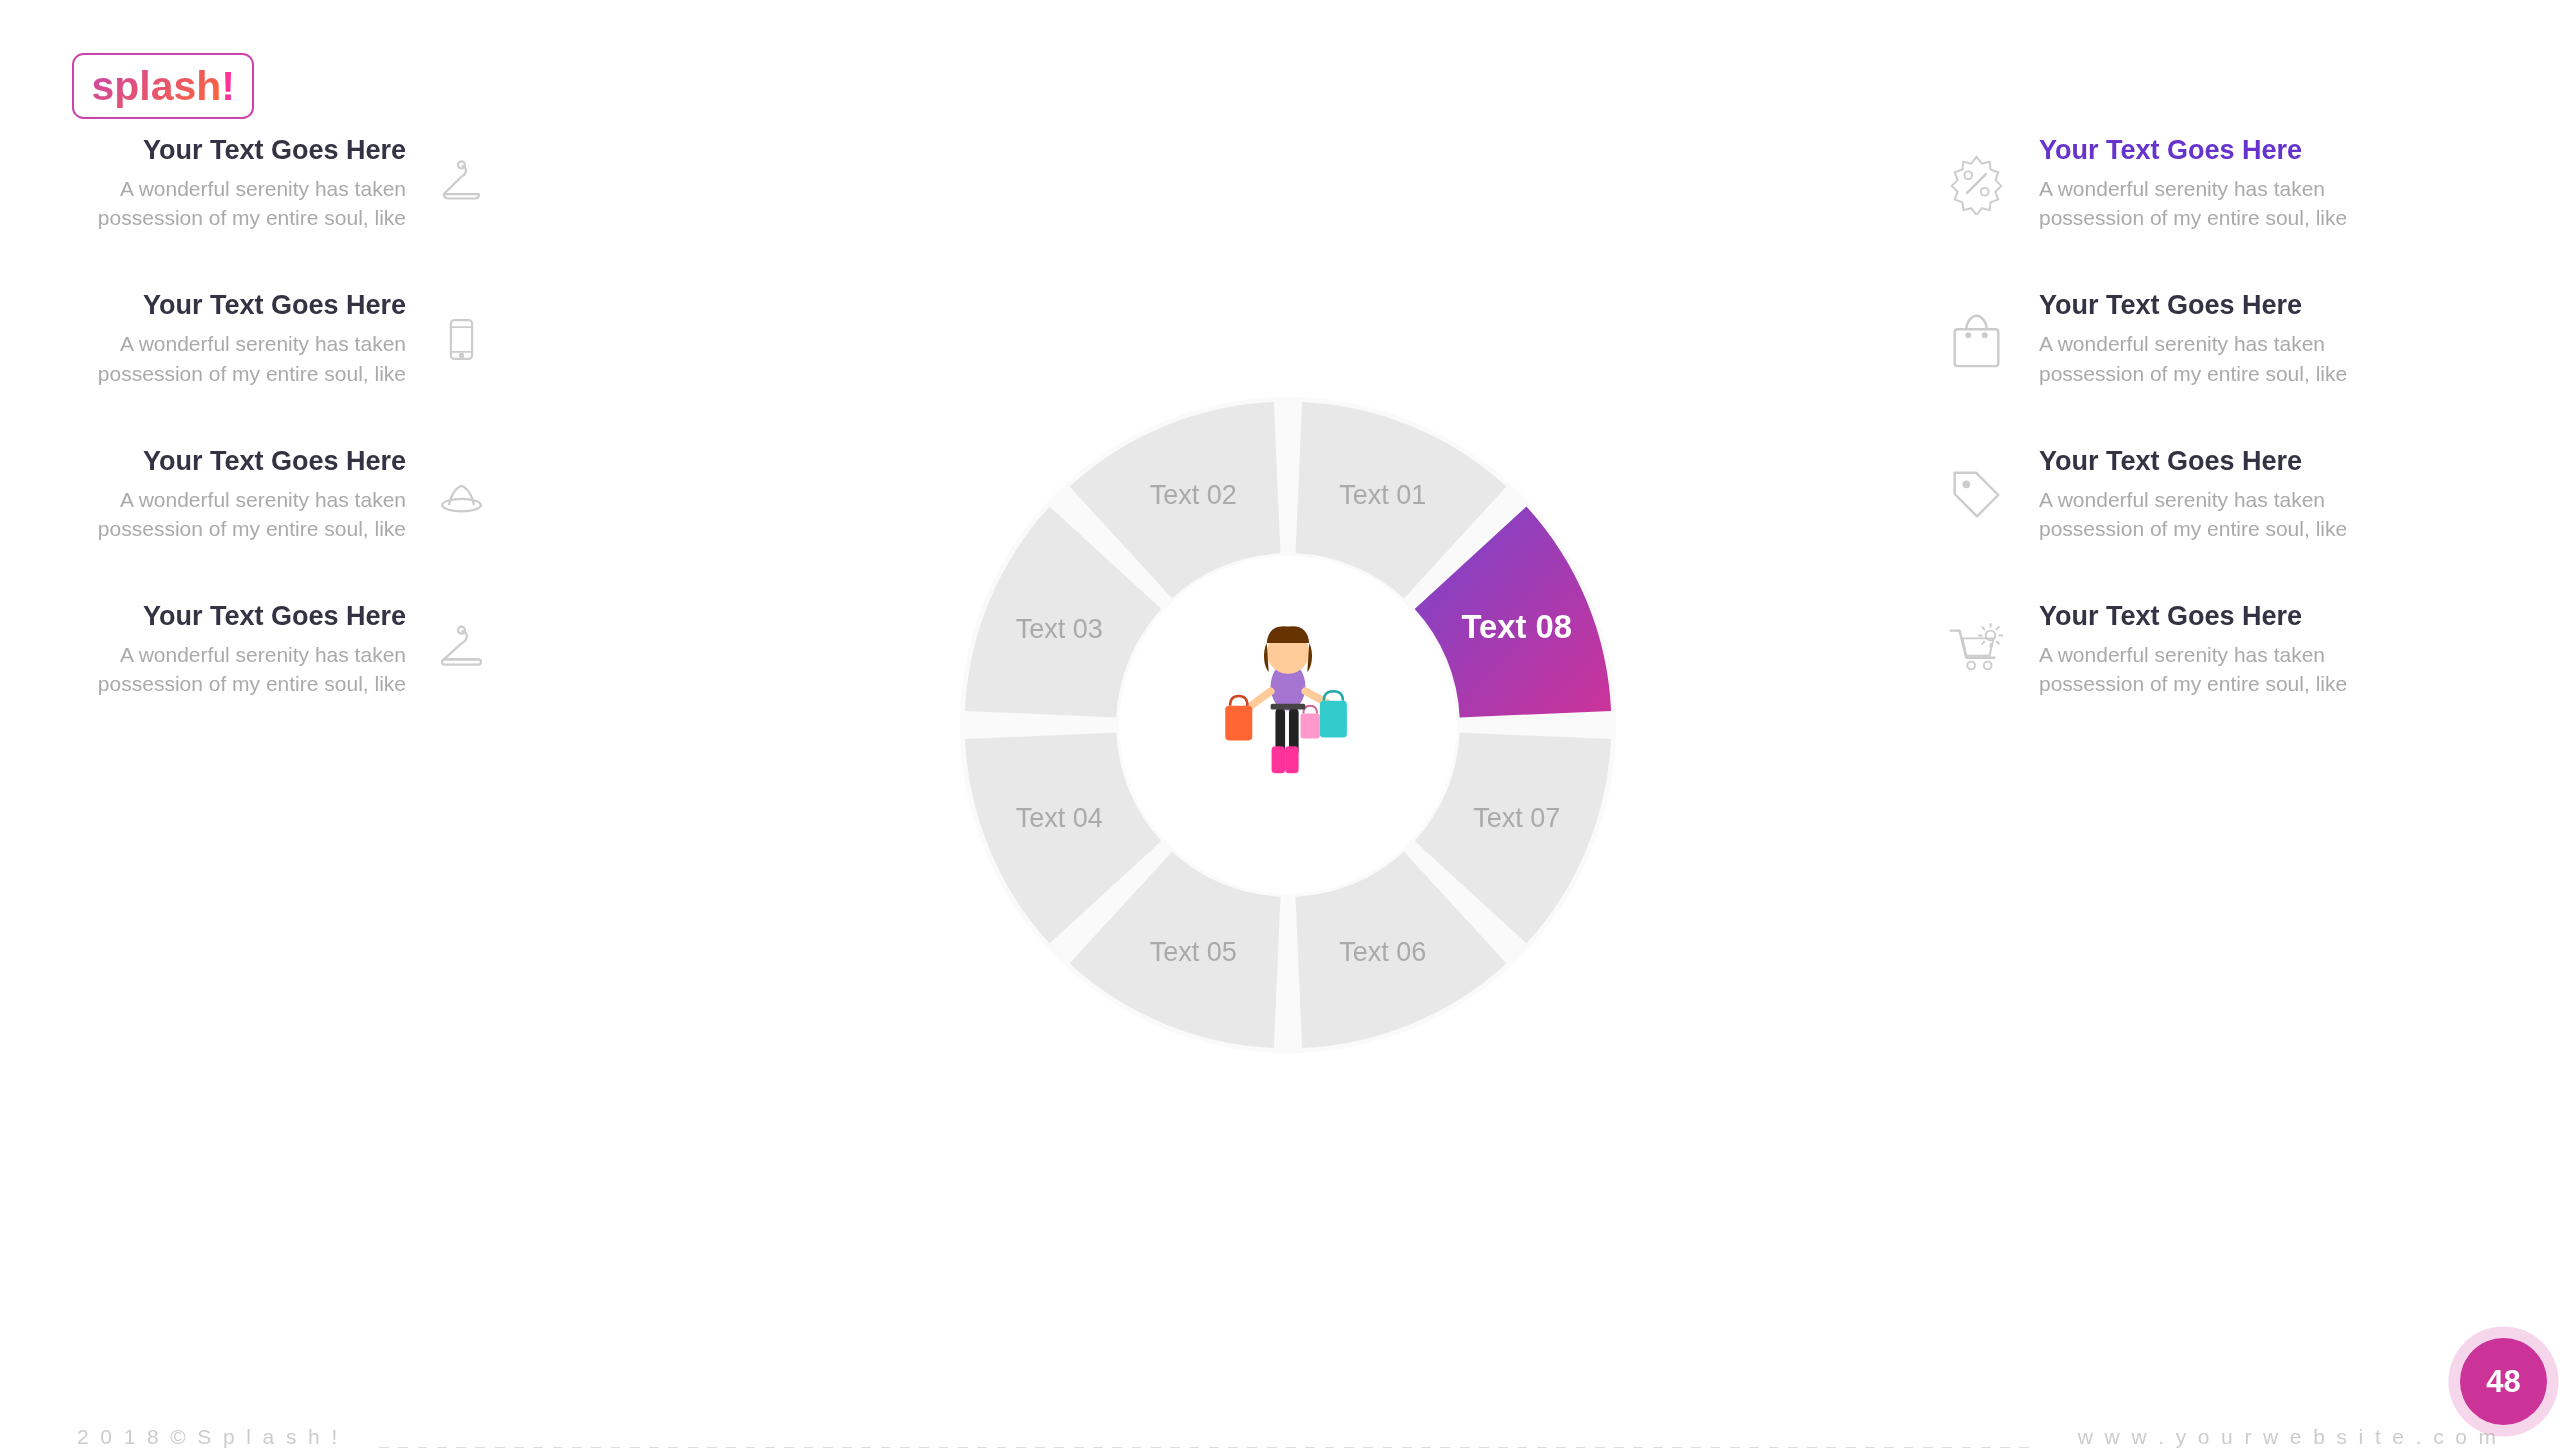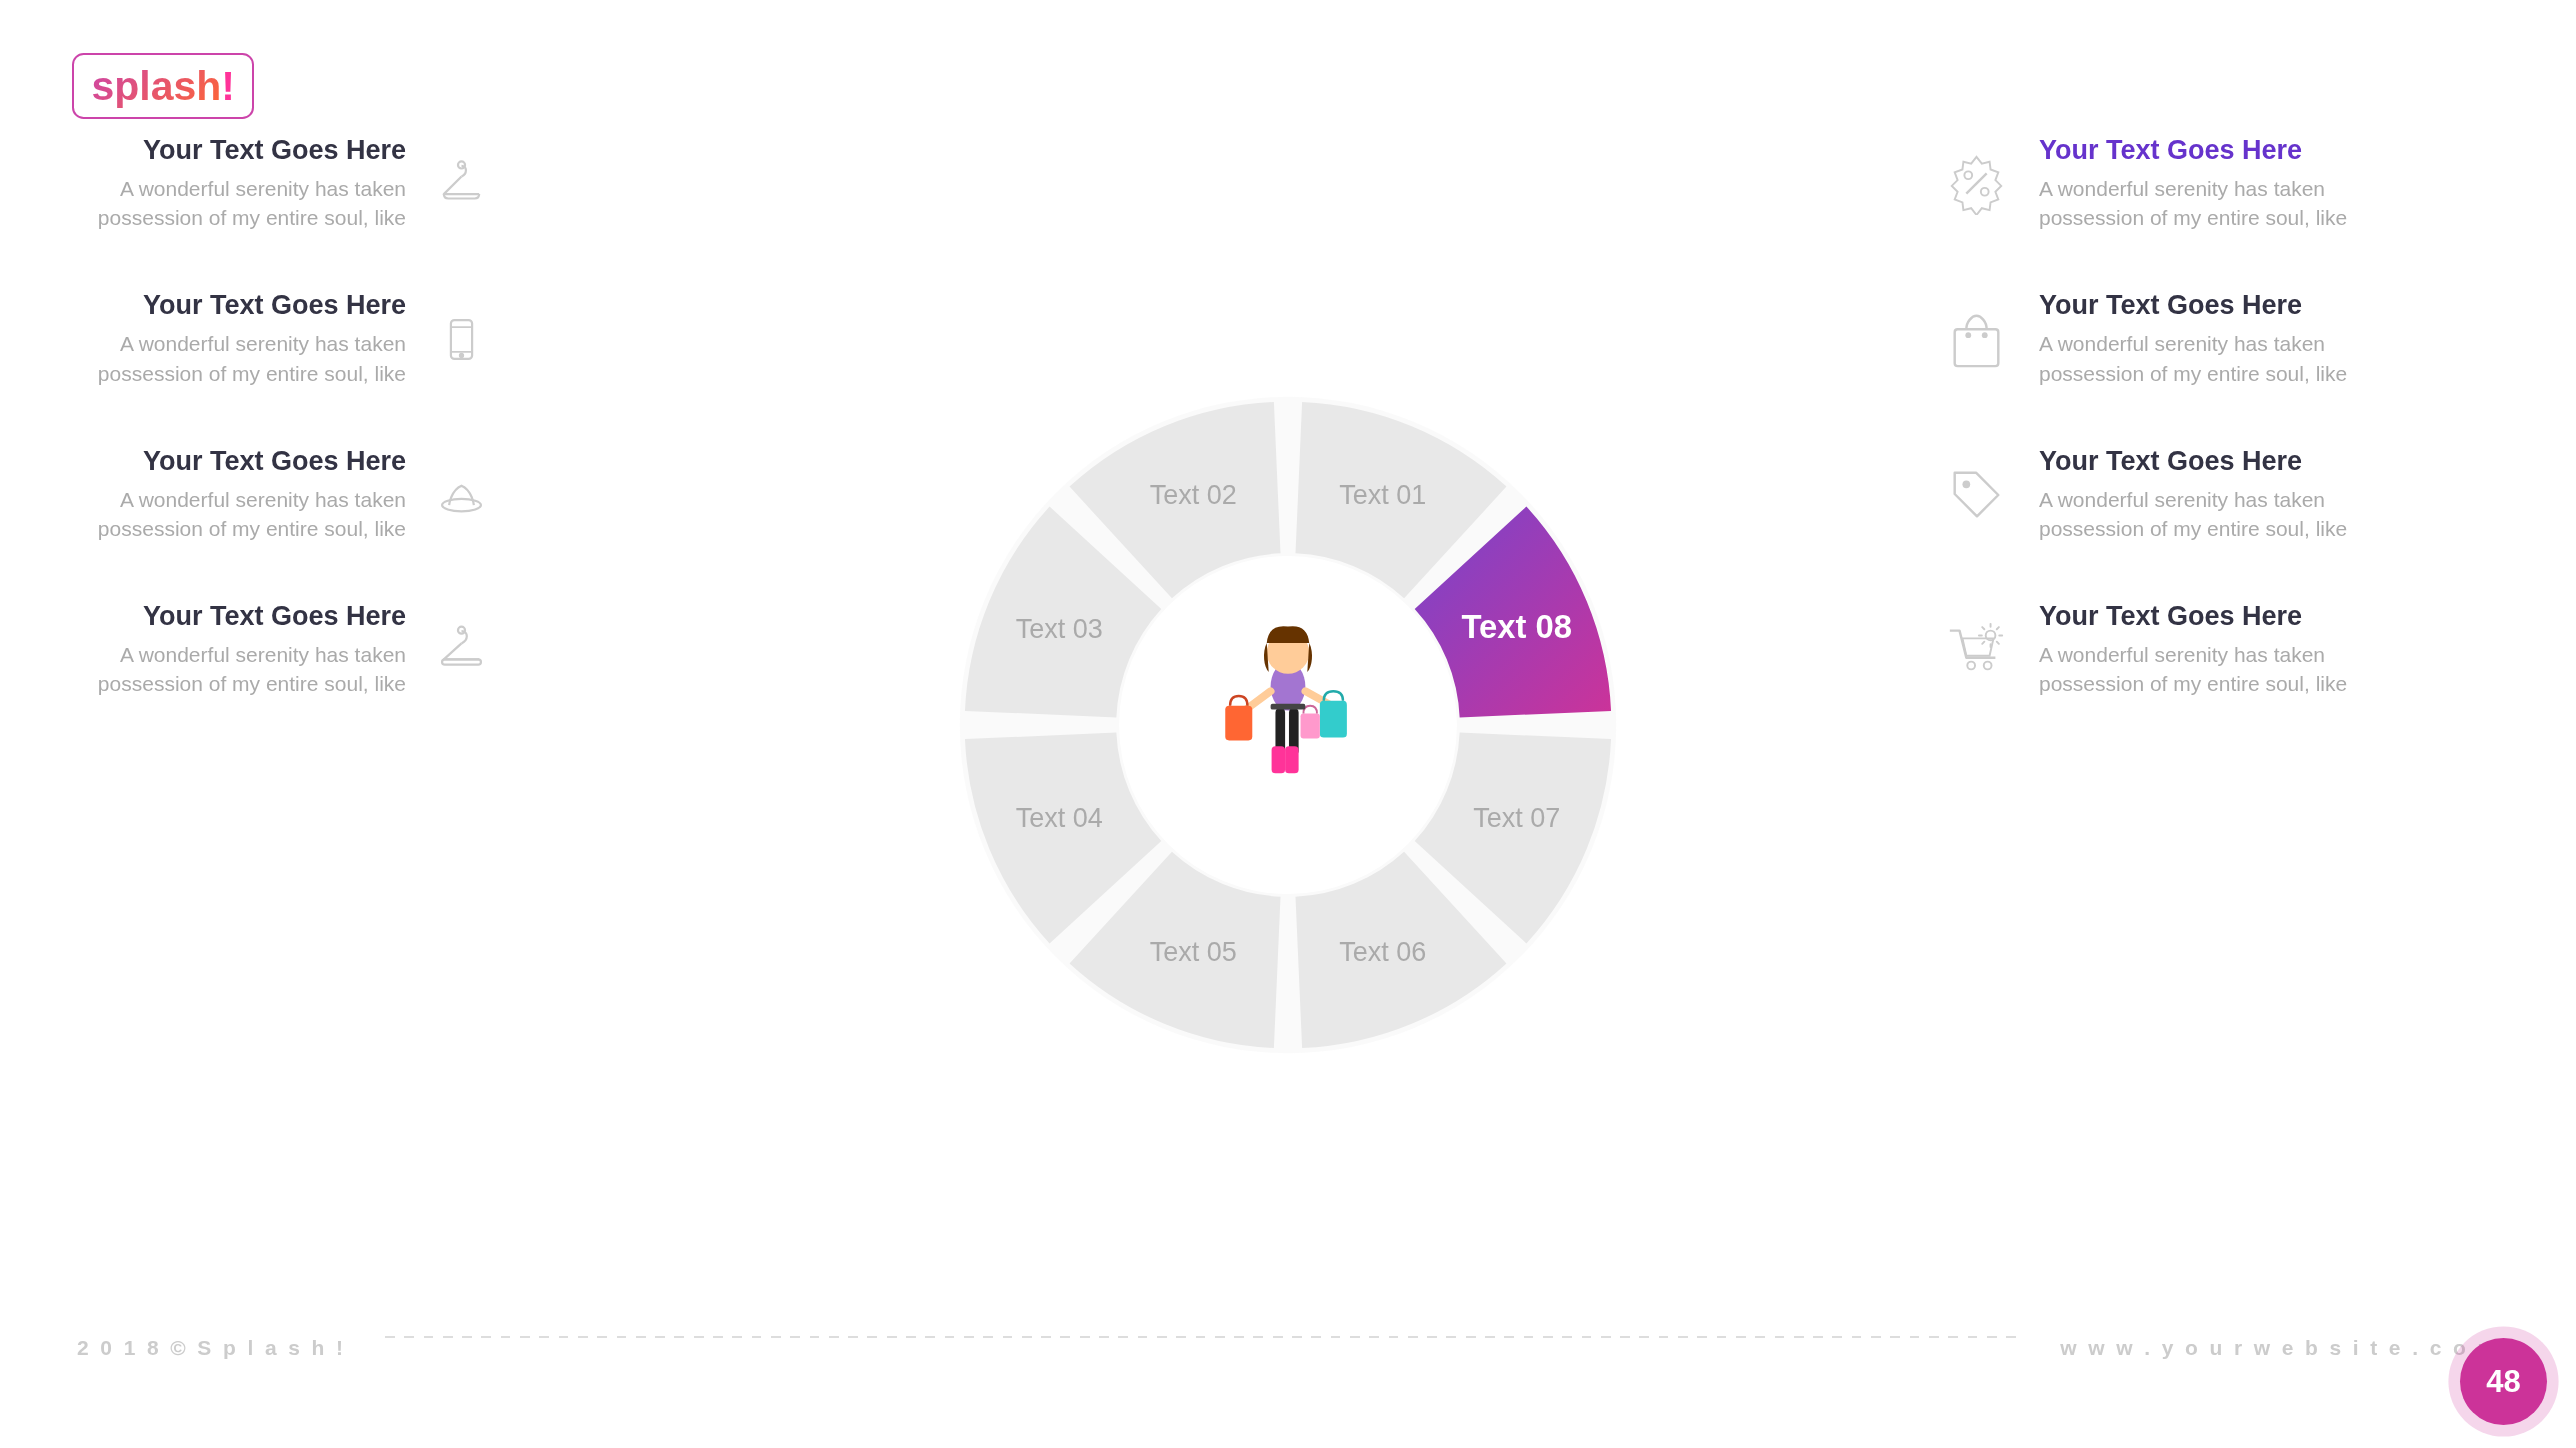--- a/index.html
+++ b/index.html
@@ -130,28 +130,27 @@
       left: 50%;
       top: 50%;
       transform: translate(-50%, -50%);
       width: 695px;
       height: 695px;
     }
 
     
     .footer {
       position: absolute;
-      bottom: 16px;
+      bottom: 0;
       left: 0;
       right: 0;
       height: 97px;
       display: flex;
-      align-items: flex-start;
+      align-items: flex-end;
       padding: 0 77px;
-      font-weight: bold;
     }
     .footer-left {
       font-size: 21px;
       color: #cccccc;
       letter-spacing: 2.9px;
     }
     .footer-divider {
       flex: 1;
       margin: 0 39px;
       height: 1.9px;

